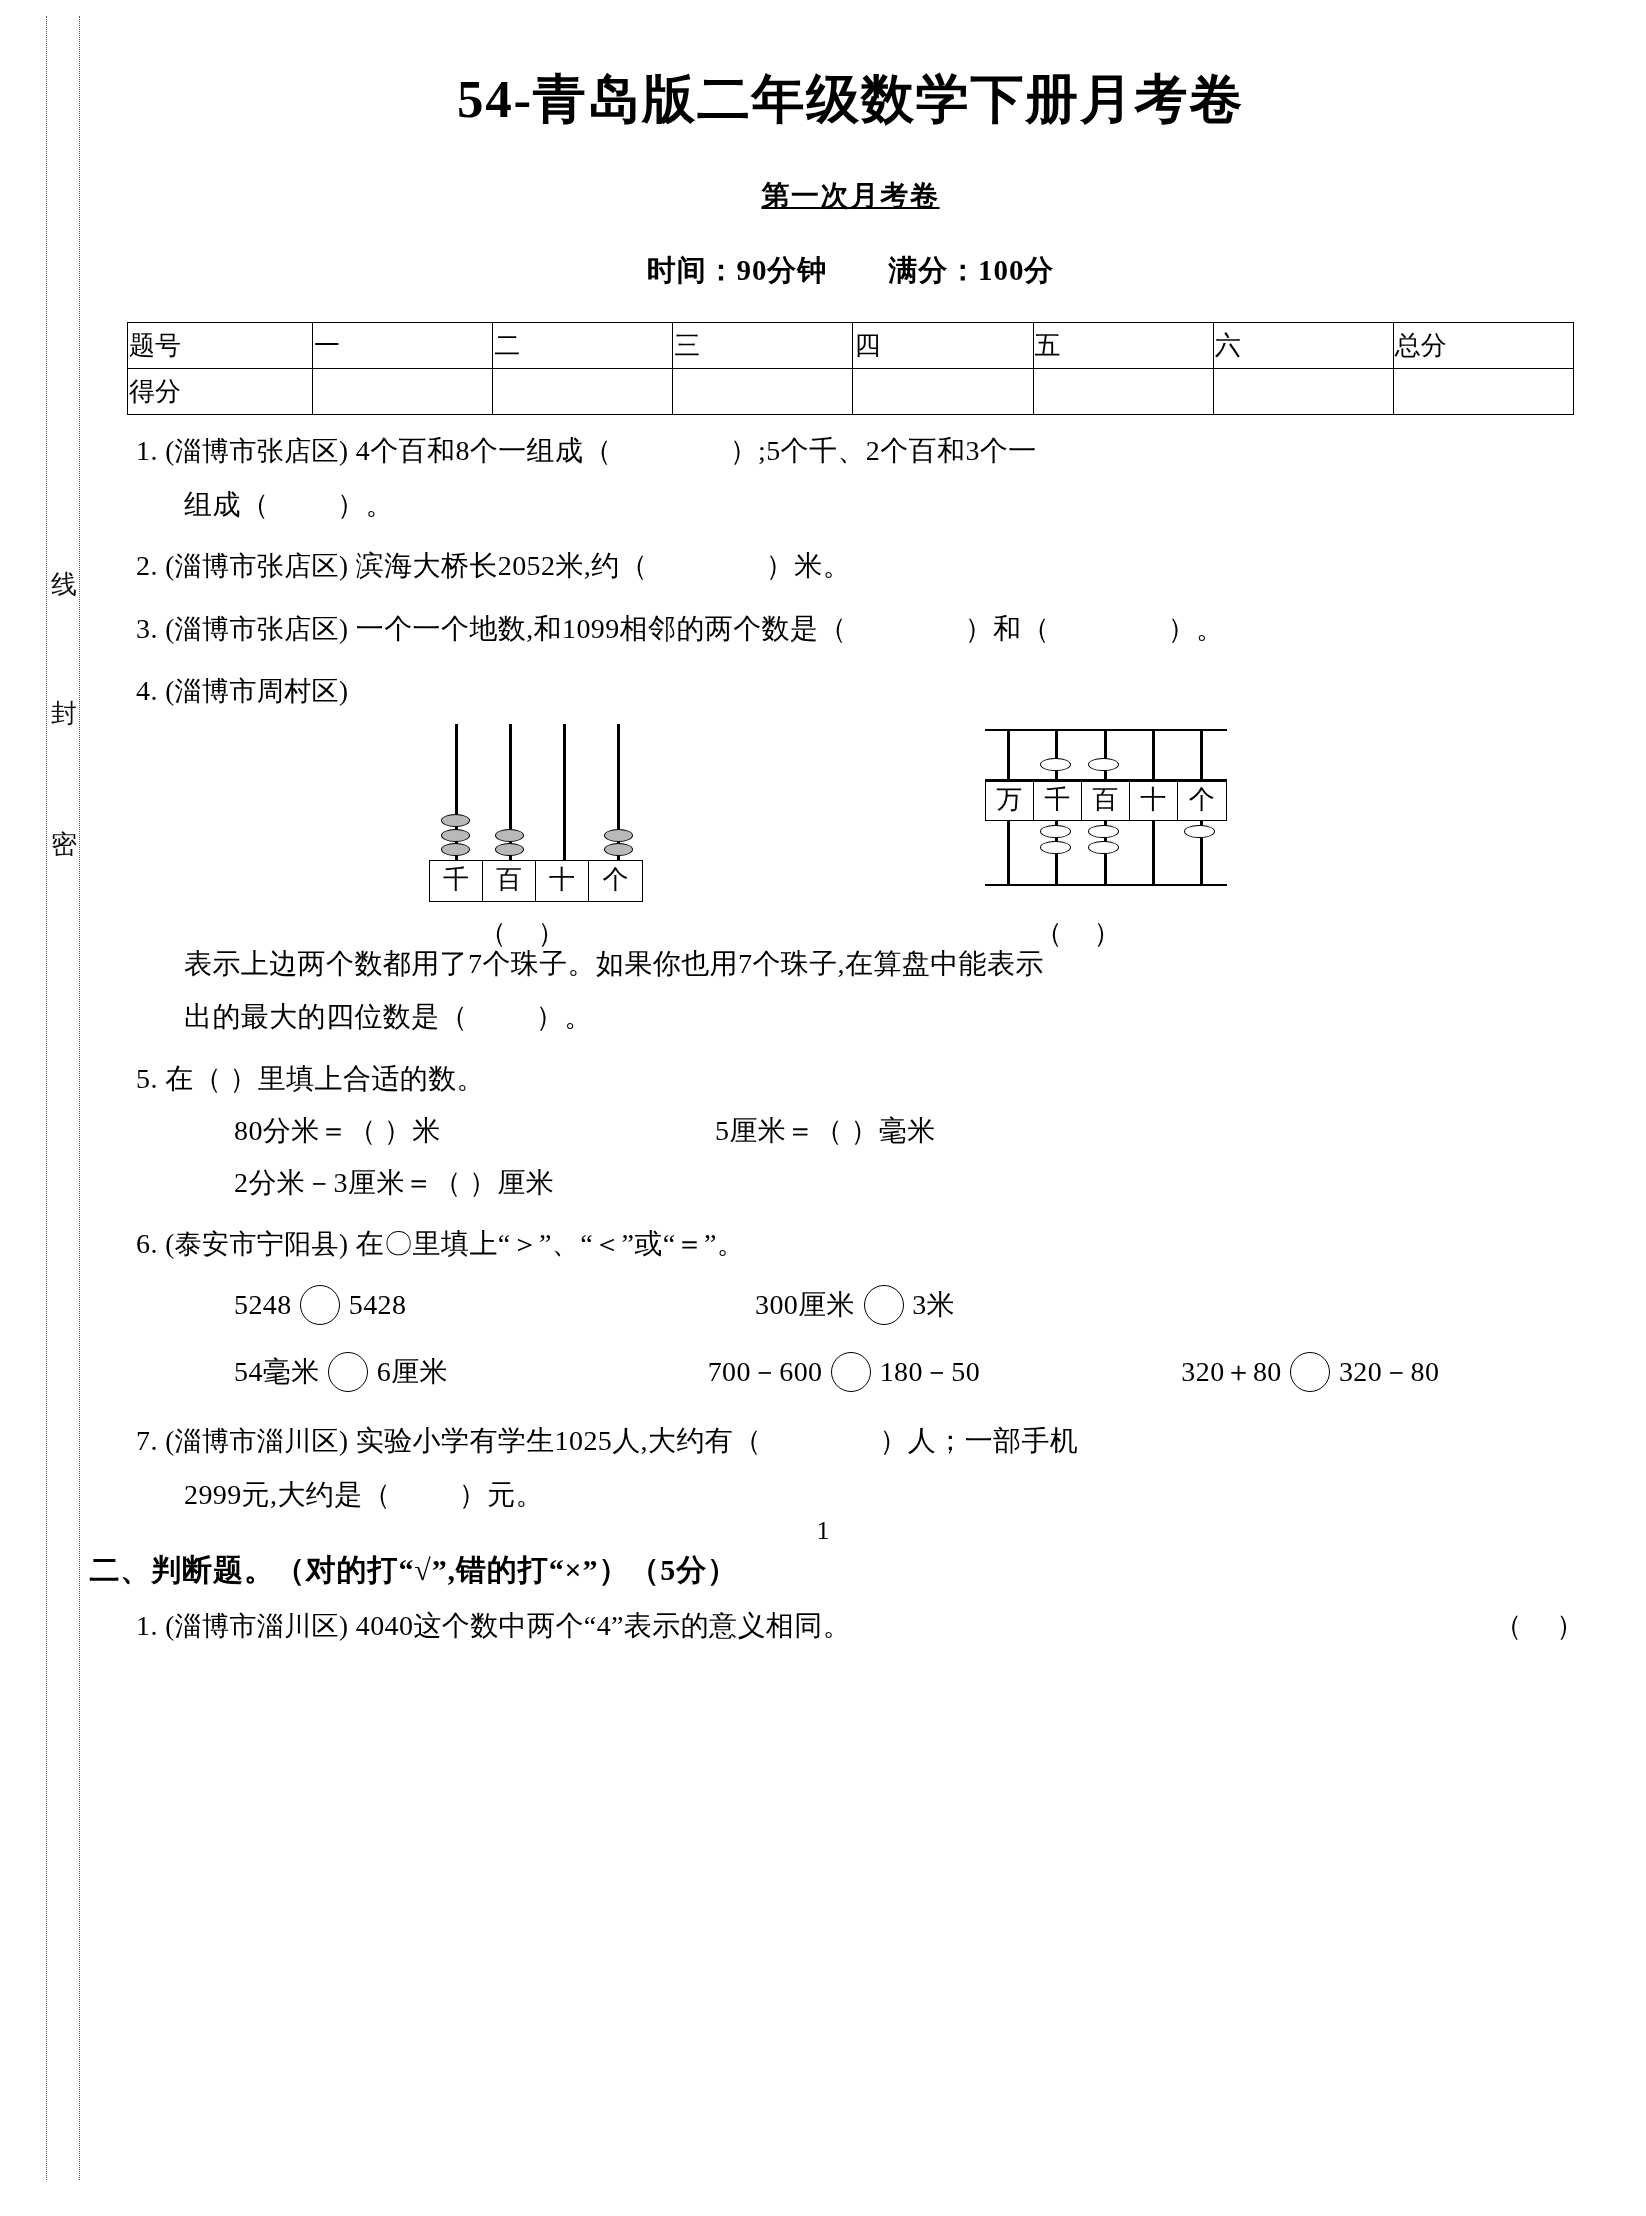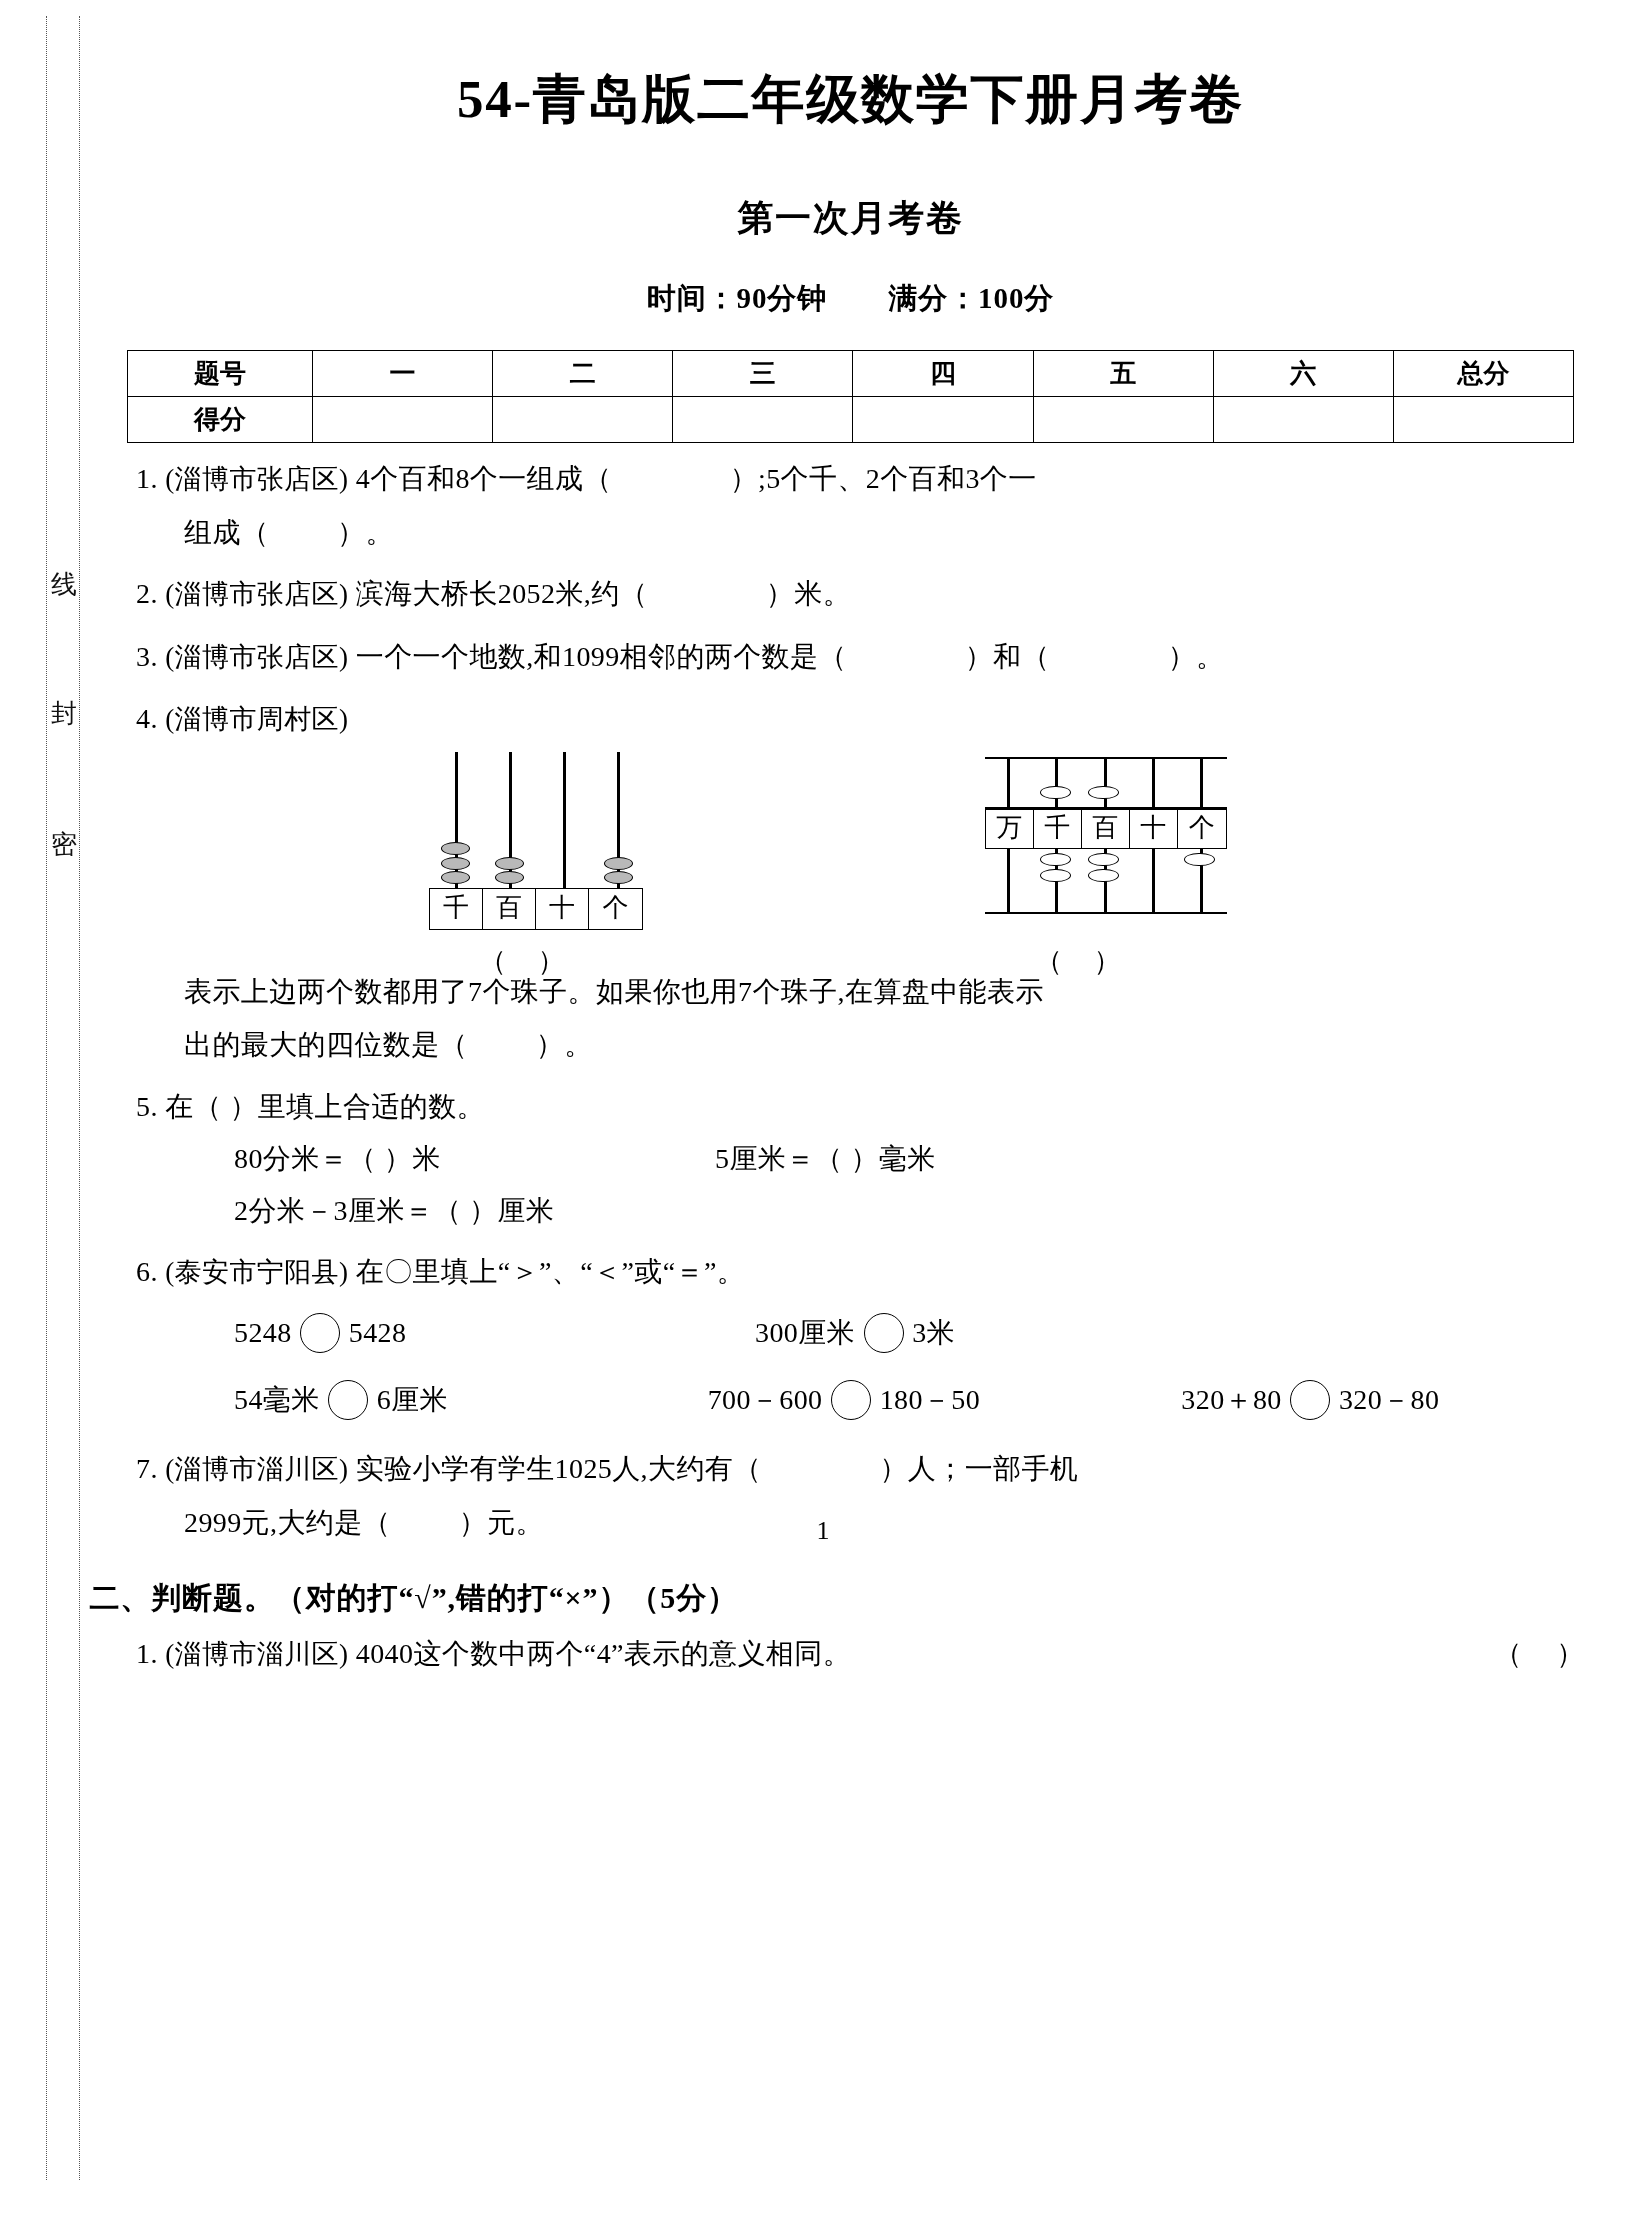--- a/index.html
+++ b/index.html
@@ -55,47 +55,47 @@
   .doc-title {
     text-align: center;
     font-size: 53px;
     font-weight: bold;
     letter-spacing: 1.7px;
     margin-top: 64px;
     font-family: "Liberation Serif", "DejaVu Serif", serif;
   }
   .doc-subtitle {
     text-align: center;
-    font-size: 36px;
+    font-size: 28px;
     font-weight: bold;
-    margin-top: 58px;
+    margin-top: 41px;
     letter-spacing: 1.7px;
+    text-decoration: underline;
   }
   .doc-meta {
     text-align: center;
     font-size: 29px;
     font-weight: bold;
     margin-top: 36px;
     letter-spacing: 0.9px;
   }
   .doc-meta .gap { display: inline-block; width: 45px; }
 
   
   table.score {
     border-collapse: collapse;
     margin: 31px auto 0 auto;
     width: 1447px;
     table-layout: fixed;
   }
   table.score td {
     border: 1.7px solid #000;
     height: 46px;
-    text-align: center;
     font-size: 26px;
-    font-weight: bold;
+    font-weight: normal;
   }
   table.score td.lbl { width: 185px; }
 
   
   .section-head {
     font-size: 30px;
     font-weight: bold;
     margin-top: 29px;
     margin-left: 3.4px;
     letter-spacing: 0.9px;

